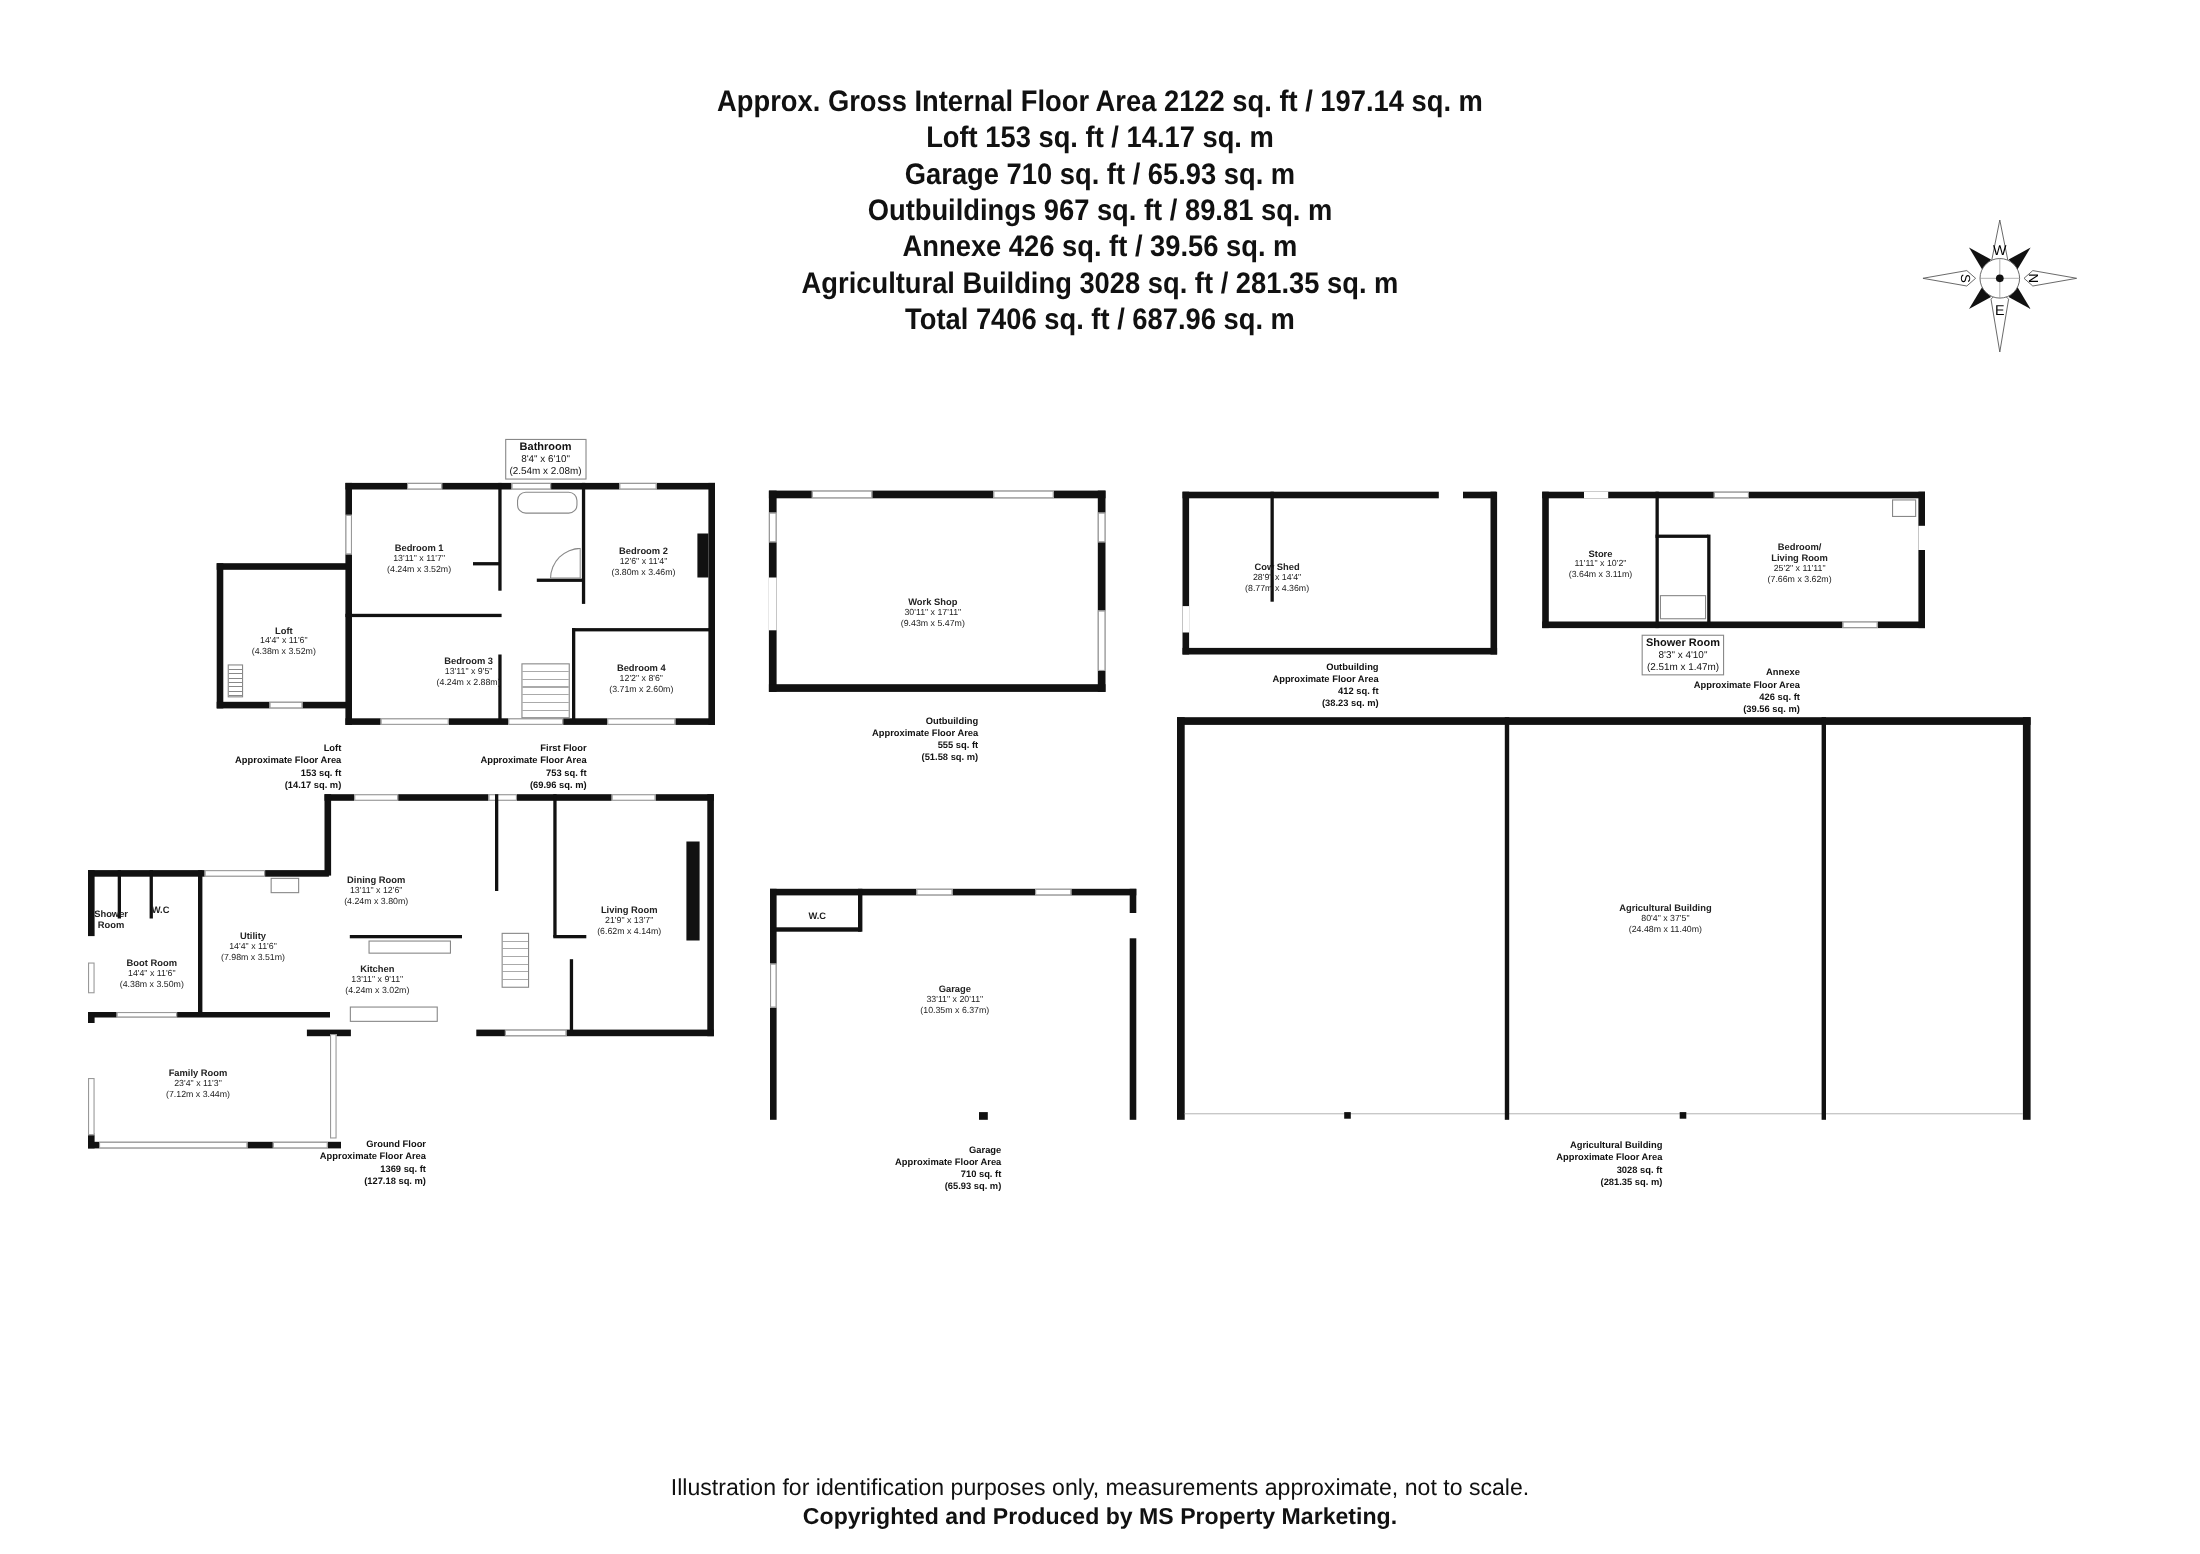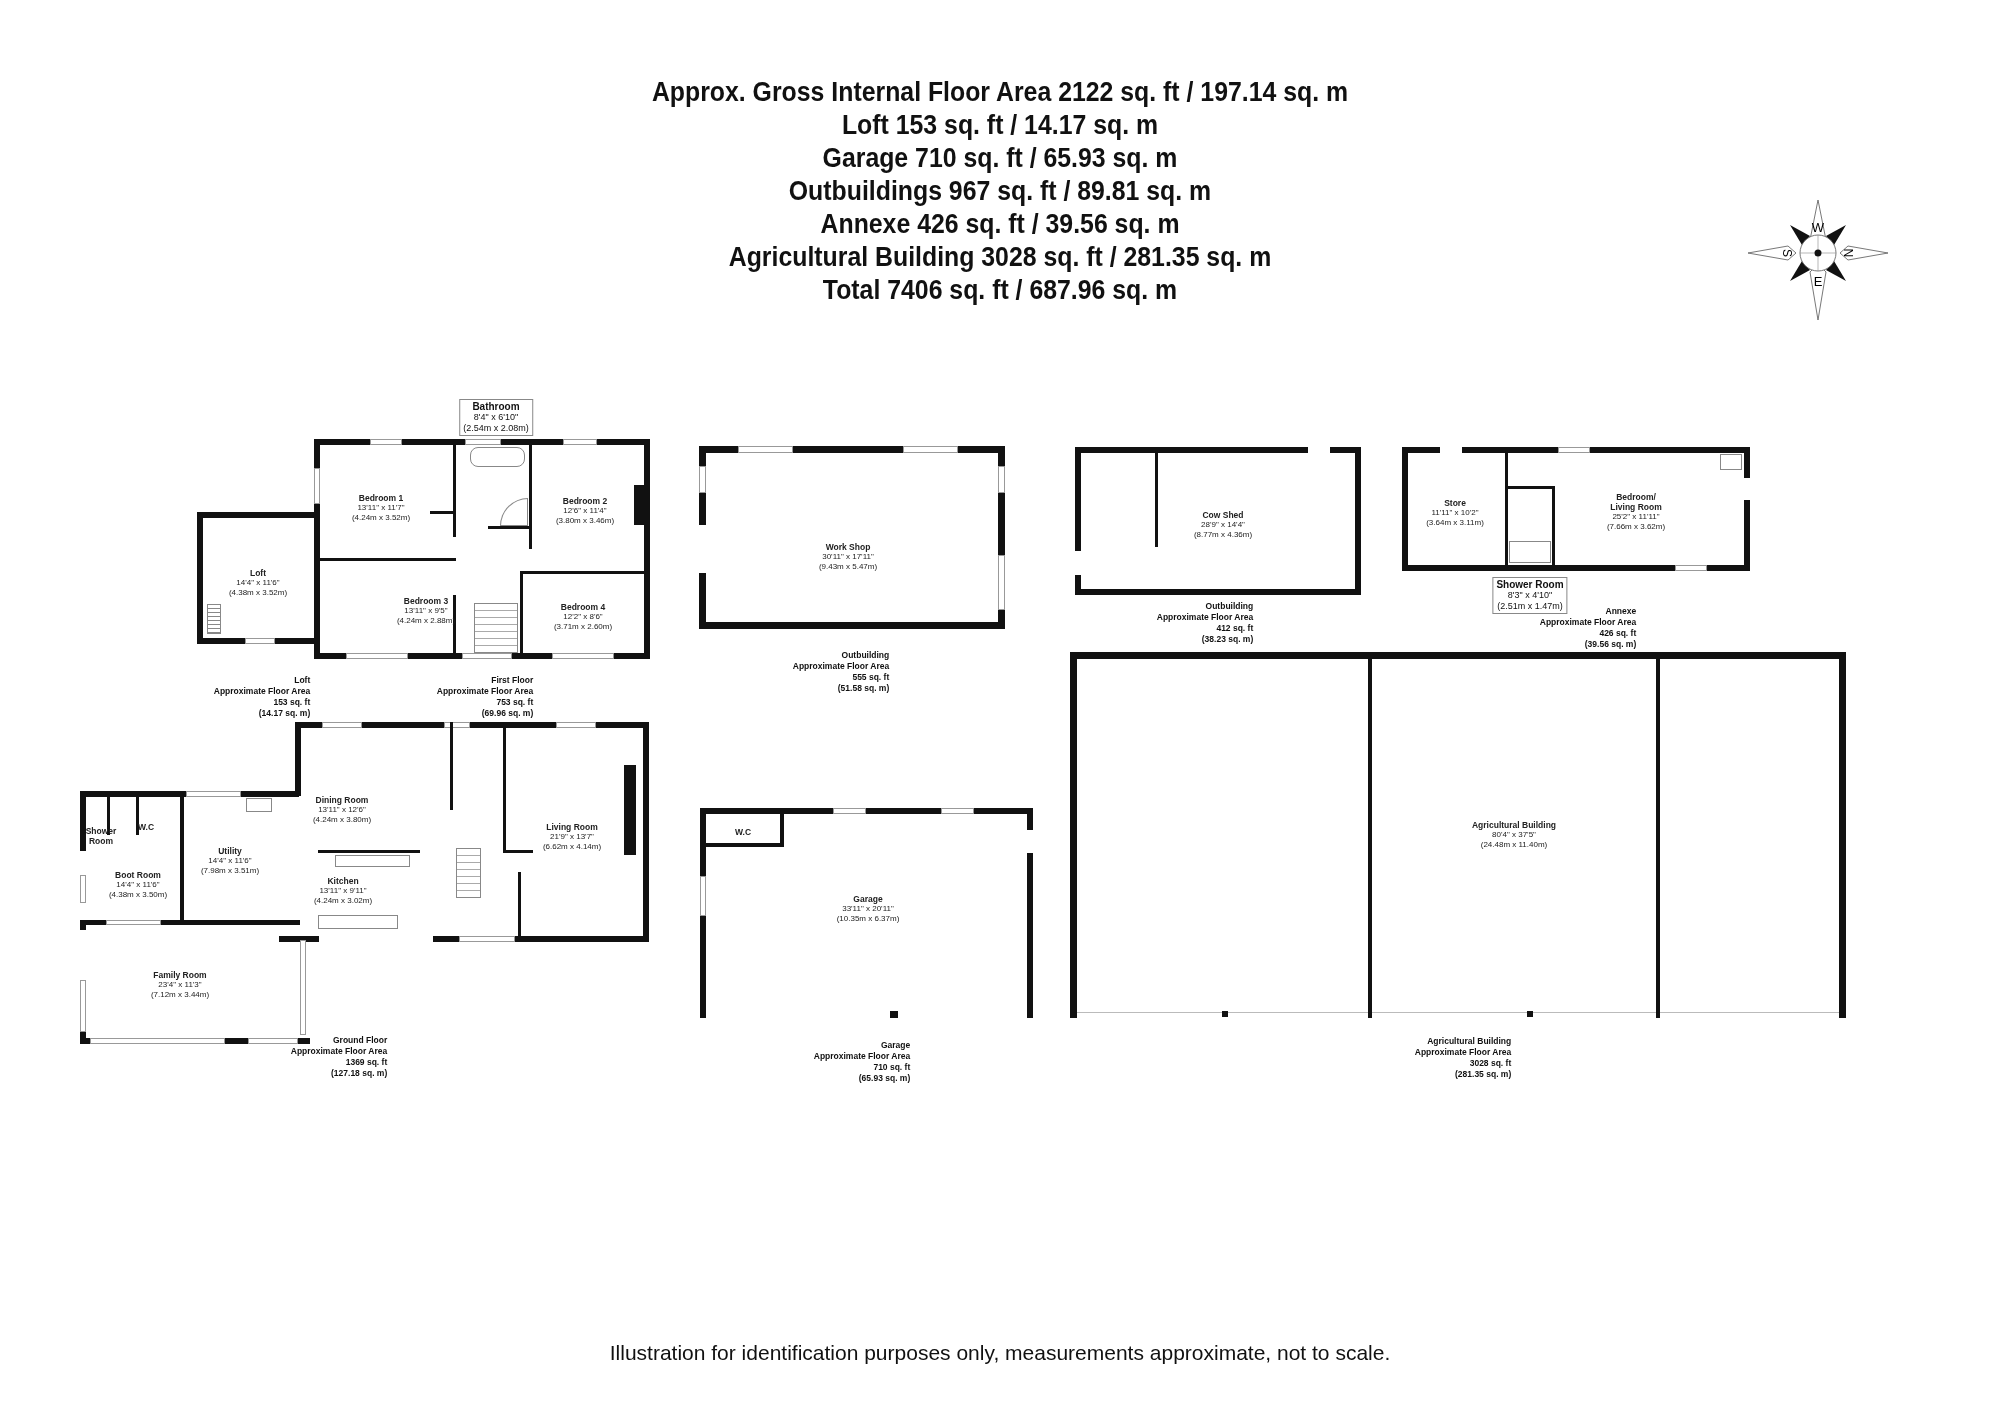--- a/index.html
+++ b/index.html
@@ -253,21 +253,21 @@
 </div>
 
 <div>
   <div class="wall" style="left:1075px;top:447px;width:233px;height:6px;"></div>
   <div class="wall" style="left:1075px;top:447px;width:6px;height:148px;"></div>
   <div class="wall" style="left:1075px;top:589px;width:286px;height:6px;"></div>
   <div class="wall" style="left:1355px;top:447px;width:6px;height:148px;"></div>
   <div class="wall" style="left:1330px;top:447px;width:30px;height:6px;"></div>
   <div class="wall" style="left:1155px;top:447px;width:3px;height:100px;"></div>
   <div class="win" style="left:1075px;top:551px;width:6px;height:24px;background:#fff;border:none;"></div>
-  <div class="lbl" style="left:1223px;top:510px;">
+  <div class="lbl" style="left:1161px;top:510px;">
     <div class="n">Cow Shed</div>
     <div>28'9" x 14'4"</div>
     <div>(8.77m x 4.36m)</div>
   </div>
   <div class="area" style="left:1205px;top:601px;">
     <div>Outbuilding</div>
     <div>Approximate Floor Area</div>
     <div>412 sq. ft</div>
     <div>(38.23 sq. m)</div>
   </div>
@@ -355,13 +355,14 @@
   <div class="area" style="left:1463px;top:1036px;">
     <div>Agricultural Building</div>
     <div>Approximate Floor Area</div>
     <div>3028 sq. ft</div>
     <div>(281.35 sq. m)</div>
   </div>
 </div>
 
 <div class="footer" style="top:1340px;">
   <div>Illustration for identification purposes only, measurements approximate, not to scale.</div>
+  <div class="b">Copyrighted  and Produced by MS Property Marketing.</div>
 </div>
 
 </body></html>

